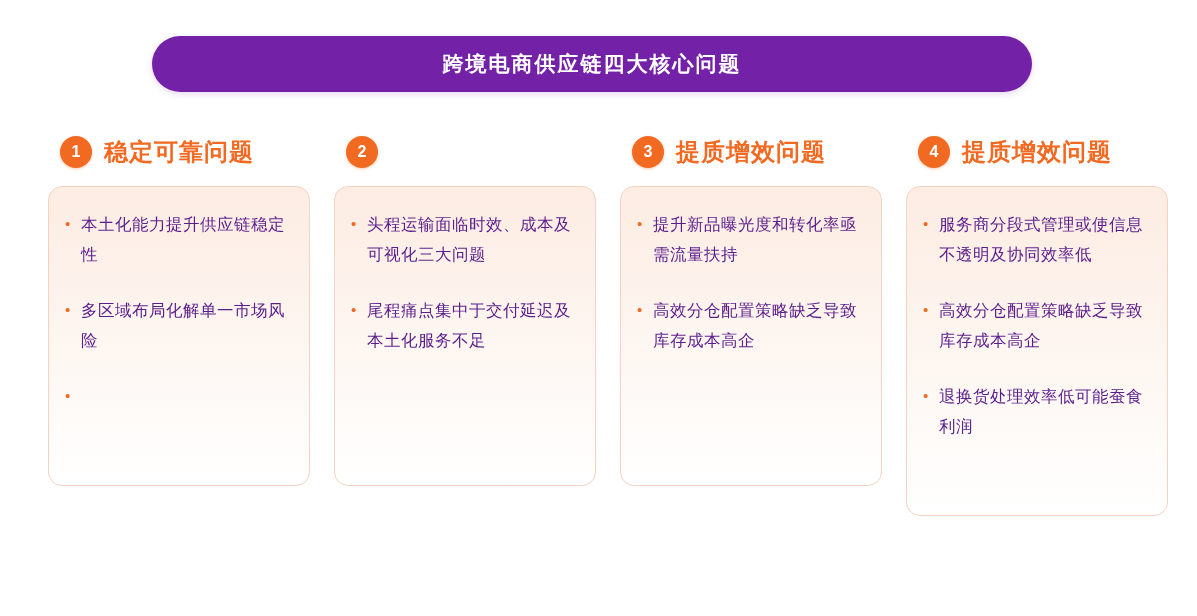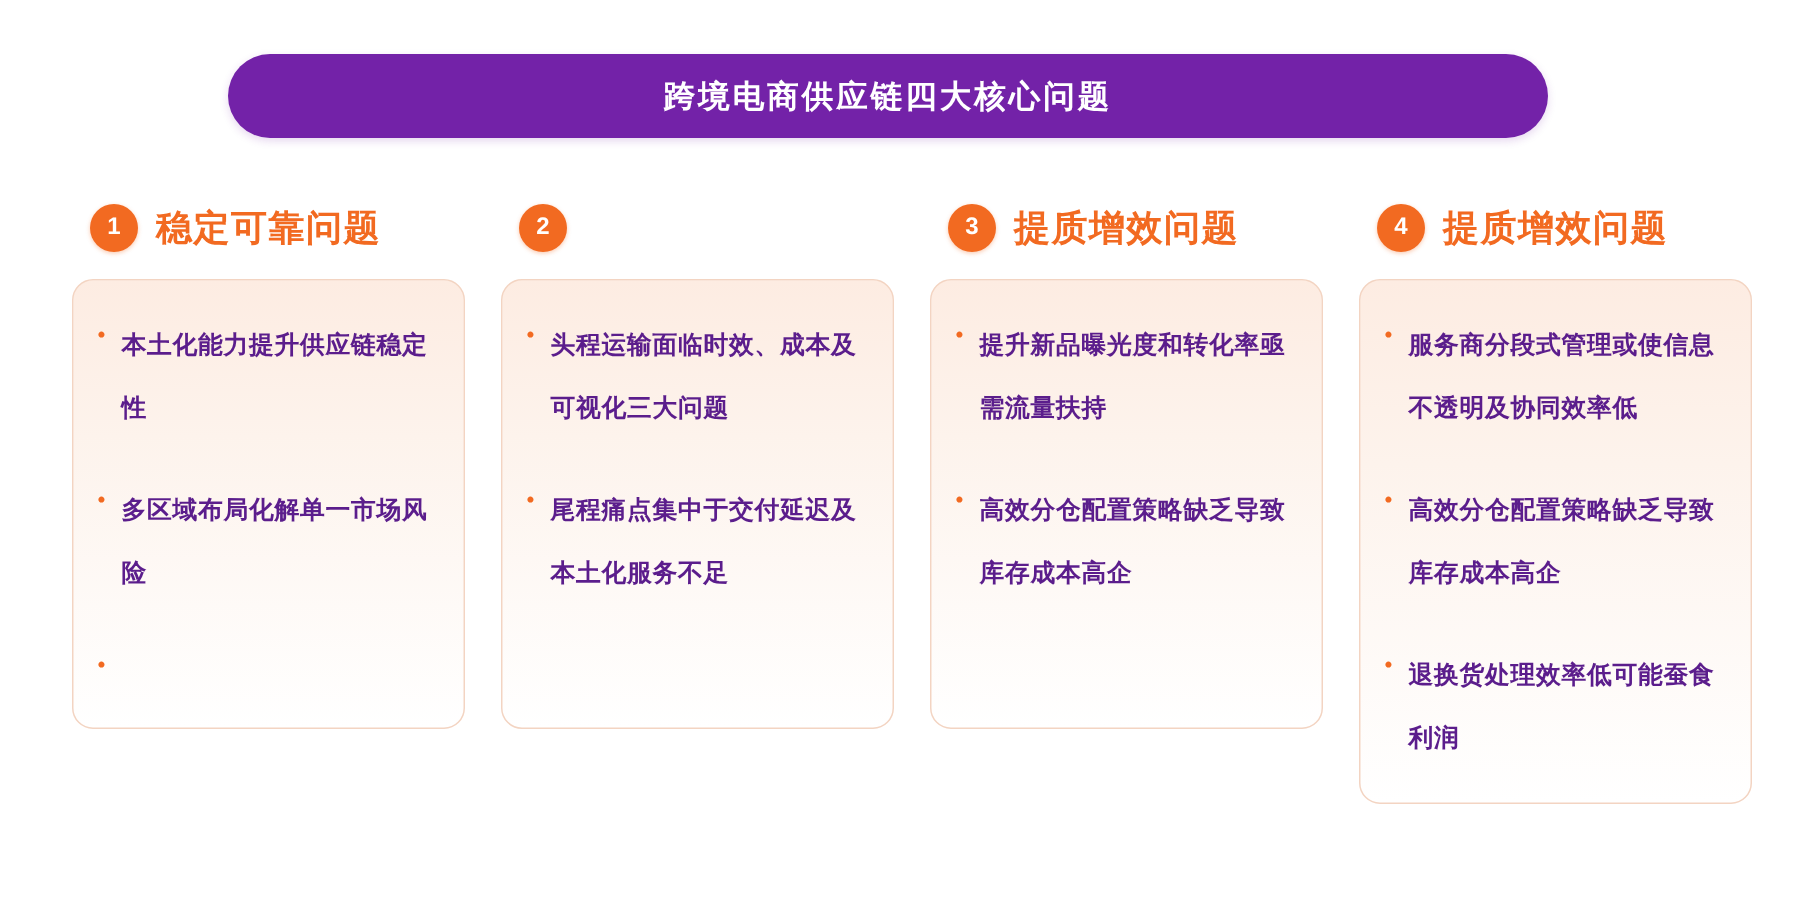--- a/index.html
+++ b/index.html
@@ -105,22 +105,22 @@
     flex: 0 0 auto;
     width: 16px;
     color: #f26a21;
     font-size: 15px;
     line-height: 30px;
     text-align: left;
   }
   .bullet-text {
     color: #5b1d8c;
     font-size: 16.5px;
-    font-weight: bold;
-    line-height: 42px;
+    font-weight: normal;
+    line-height: 30px;
     letter-spacing: 0.5px;
   }
 </style>
 </head>
 <body>
 
 <div class="title-banner">
   <div class="title-text">跨境电商供应链四大核心问题</div>
 </div>
 

